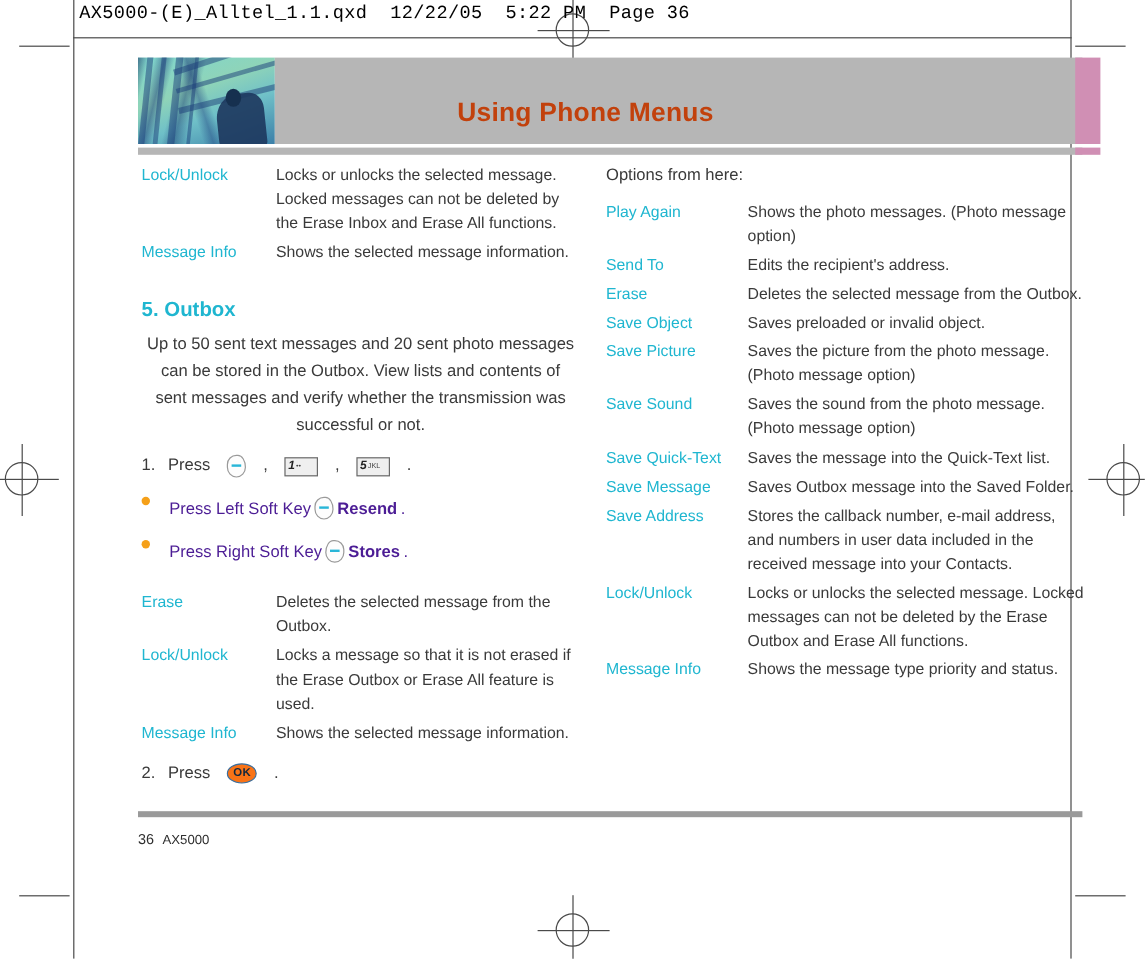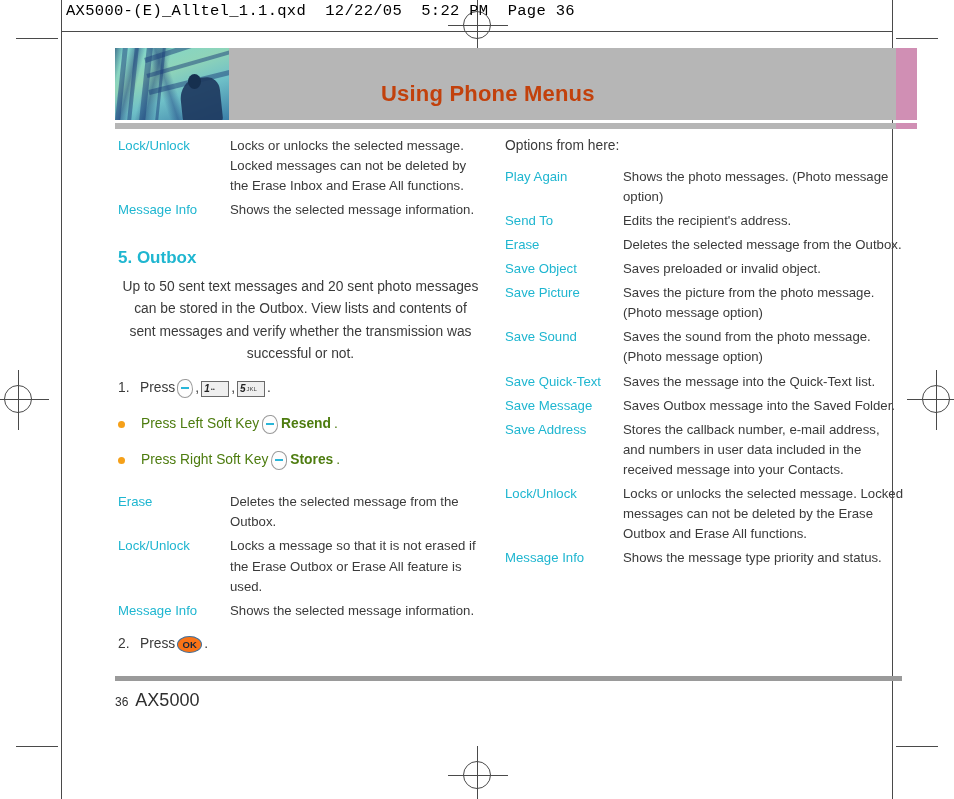--- a/index.html
+++ b/index.html
@@ -210,27 +210,27 @@
     font-size: 13.8px;
     color: #3a3a3a;
   }
   .step-num {
     width: 22px;
     flex: 0 0 22px;
   }
   .step-body {
     display: flex;
     align-items: center;
-    gap: 2px;
+    gap: 14px;
   }
   .bullet-item {
     display: flex;
-    align-items: center;
+    align-items: flex-start;
     font-size: 13.8px;
-    color: #4d7c0f;
+    color: #4c1d95;
     gap: 3px;
   }
   .bullet-dot {
     width: 7px;
     height: 7px;
     border-radius: 50%;
     background: #f5a019;
     flex: 0 0 7px;
     margin-right: 13px;
   }
@@ -310,21 +310,21 @@
     background: #9a9a9a;
   }
   .footer-text {
     position: absolute;
     left: 115px;
     top: 690px;
     color: #2e2e2e;
     font-size: 14px;
   }
   .footer-page { font-size: 12px; }
-  .footer-model { font-size: 18px; margin-left: 7px; }
+  .footer-model { font-size: 11px; margin-left: 7px; }
 
   .spacer-sm { height: 9px; }
   .spacer-md { height: 15px; }
   .spacer-lg { height: 21px; }
 </style>
 </head>
 <body>
 
 <div class="mark-line" style="left:16px;  top:38px;  width:42px; height:1px;"></div>
 <div class="mark-line" style="left:896px; top:38px;  width:42px; height:1px;"></div>

